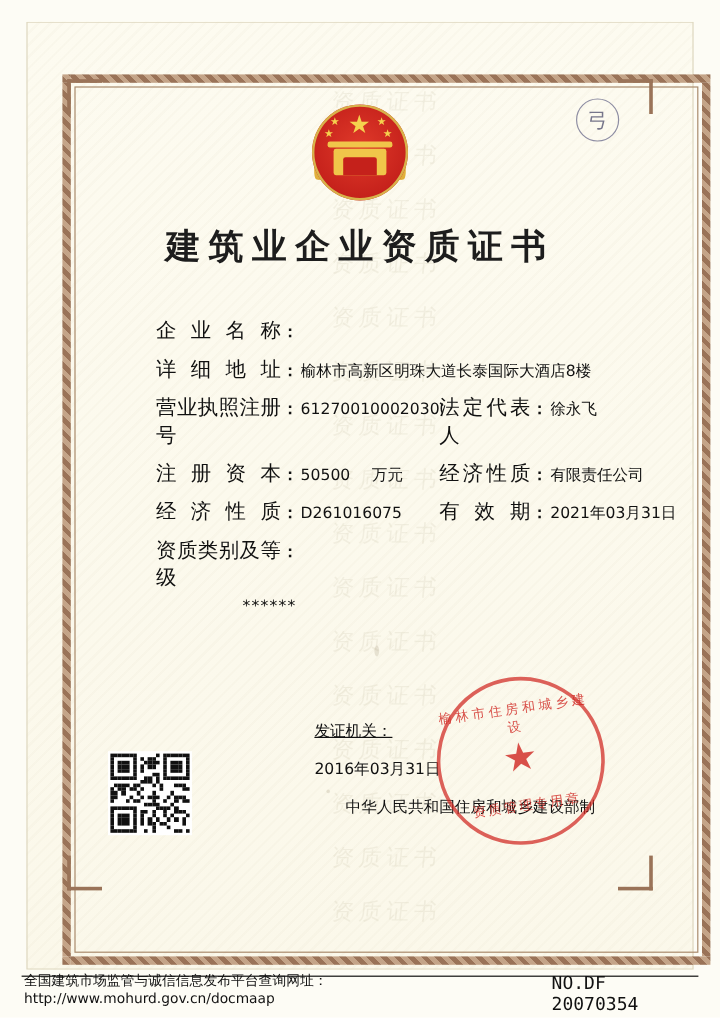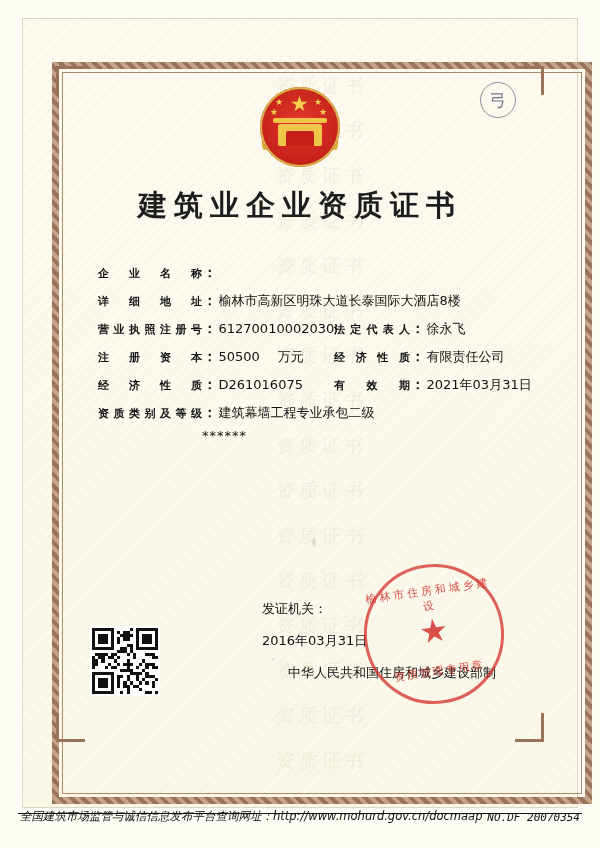--- a/index.html
+++ b/index.html
@@ -205,25 +205,26 @@
   .row {
     display: flex;
     align-items: baseline;
     margin-bottom: 9px;
     min-height: 19px;
   }
   .lbl {
     width: 104px;
     text-align: justify;
     text-align-last: justify;
-    font-weight: bold;
+    font-weight: normal;
     letter-spacing: 0px;
     color: #111;
     flex: none;
-    font-size: 11px;
+    font-size: 17px;
+    margin-left: 32px;
   }
   .colon { flex: none; padding: 0 2px 0 1px; font-weight: bold; }
   .val {
     flex: 1 1 auto;
     white-space: nowrap;
     overflow: hidden;
     font-size: 13px;
     color: #111;
   }
   .val.wide { letter-spacing: 0px; }
@@ -262,21 +263,21 @@
   
   .issue {
     position: absolute;
     right: 56px;
     bottom: 126px;
     width: 260px;
     font-size: 13px;
     color: #111;
     text-align: left;
   }
-  .issue .line1 { margin-bottom: 14px; }
+  .issue .line1 { margin-bottom: 14px; text-decoration: underline; }
   .issue .date { letter-spacing: 0px; }
   .issue .ministry {
     margin-top: 14px;
     text-align: center;
     font-size: 13px;
   }
 
   
   .seal {
     position: absolute;
@@ -319,29 +320,28 @@
     position: absolute;
     left: 18px;
     right: 18px;
     bottom: 34px;
     border-top: 1.5px solid #111;
   }
   .footer {
     position: absolute;
     left: 20px;
     right: 20px;
-    bottom: 24px;
+    bottom: 2px;
     display: flex;
     justify-content: space-between;
-    align-items: flex-end;
+    align-items: flex-start;
     font-size: 11.5px;
     color: #111;
-    font-style: italic;
-  }
-  .footer .right { font-family: "DejaVu Sans Mono", "Liberation Mono", monospace; font-size: 11px; }
+  }
+  .footer .right { font-family: "DejaVu Sans Mono", "Liberation Mono", monospace; font-size: 15px; }
 
   
   .blemish {
     position: absolute;
     background: rgba(140,120,90,0.18);
     border-radius: 50%;
   }
 </style>
 </head>
 <body>
@@ -448,21 +448,20 @@
         <span class="half-right">
           <span class="lbl">有效期</span>
           <span class="colon">：</span>
           <span class="val">2021年03月31日</span>
         </span>
       </div>
 
       <div class="row">
         <span class="lbl">资质类别及等级</span>
         <span class="colon">：</span>
-        <span class="val wide">建筑幕墙工程专业承包二级</span>
       </div>
 
       <div class="stars">******</div>
     </div>
 
     <div class="qr">
       <div class="qr-grid" id="qr-grid">
           <i class="on"></i>
           <i class="on"></i>
           <i class="on"></i>

